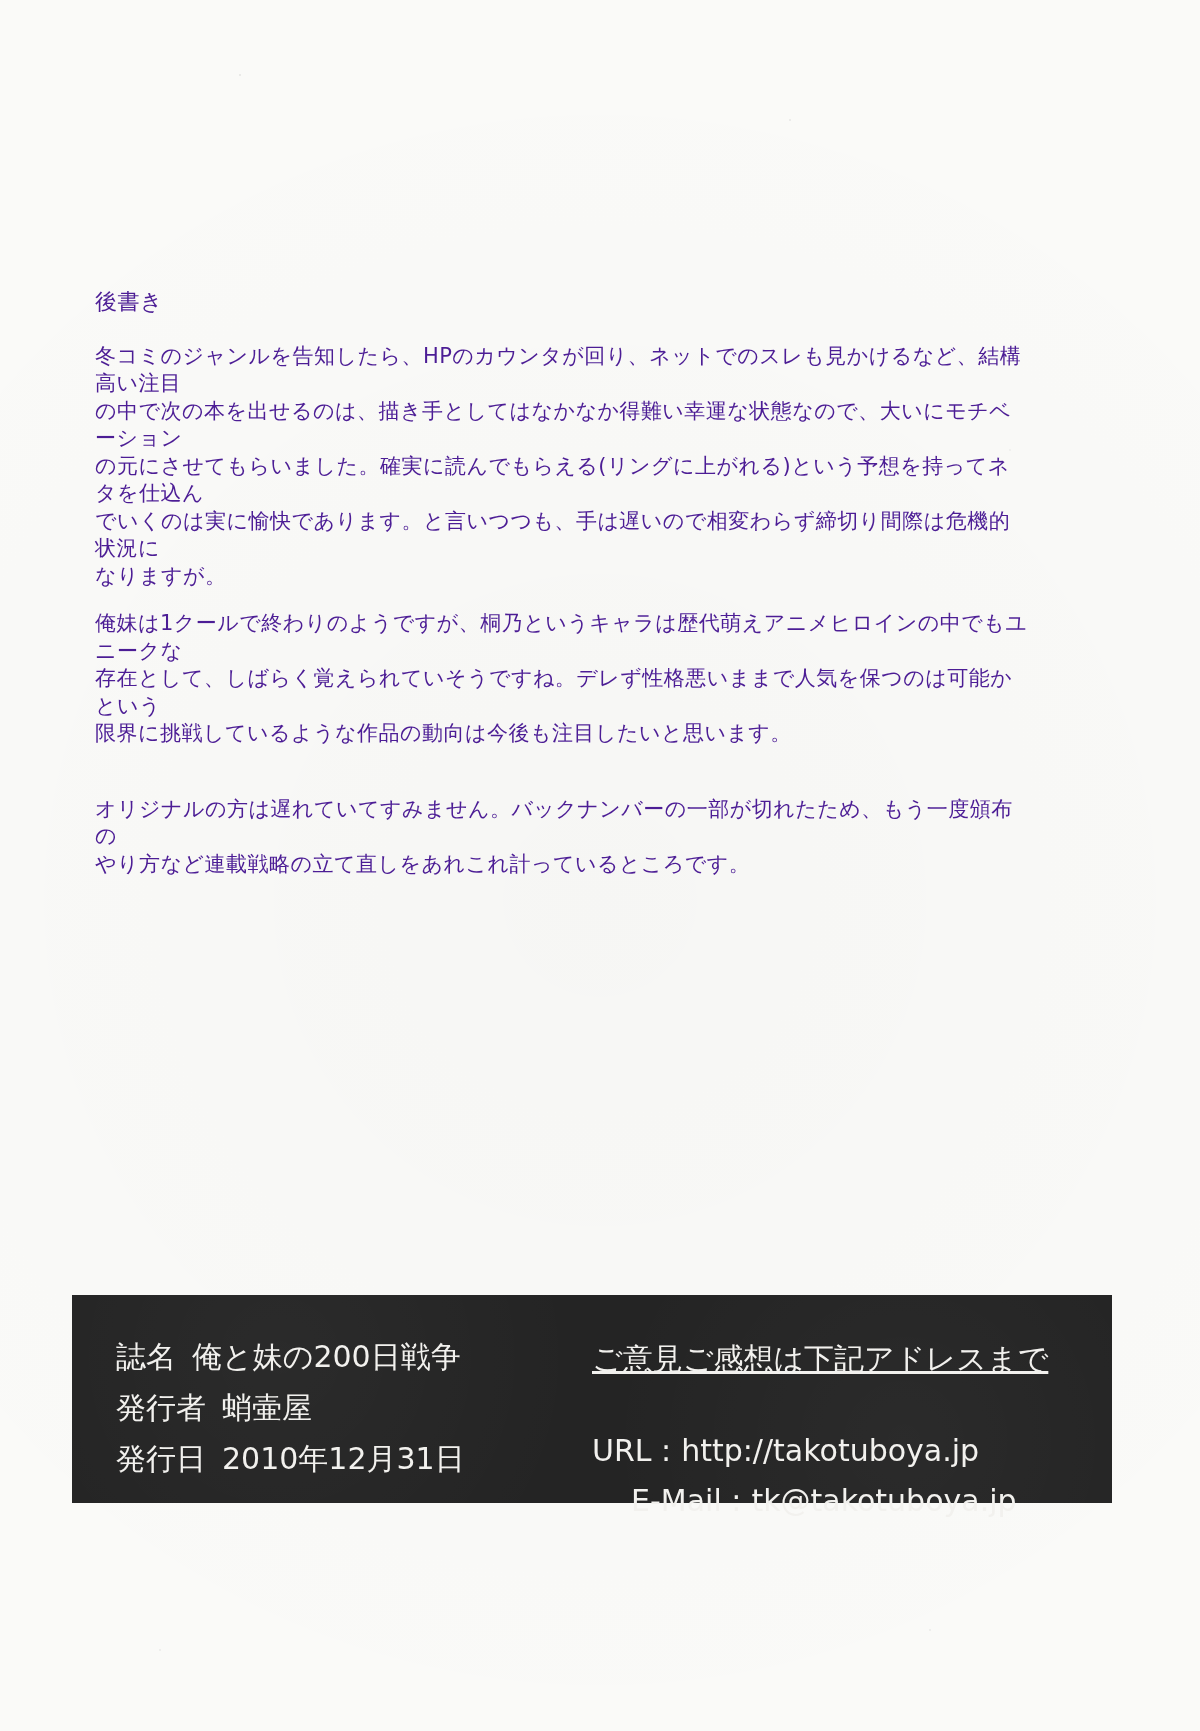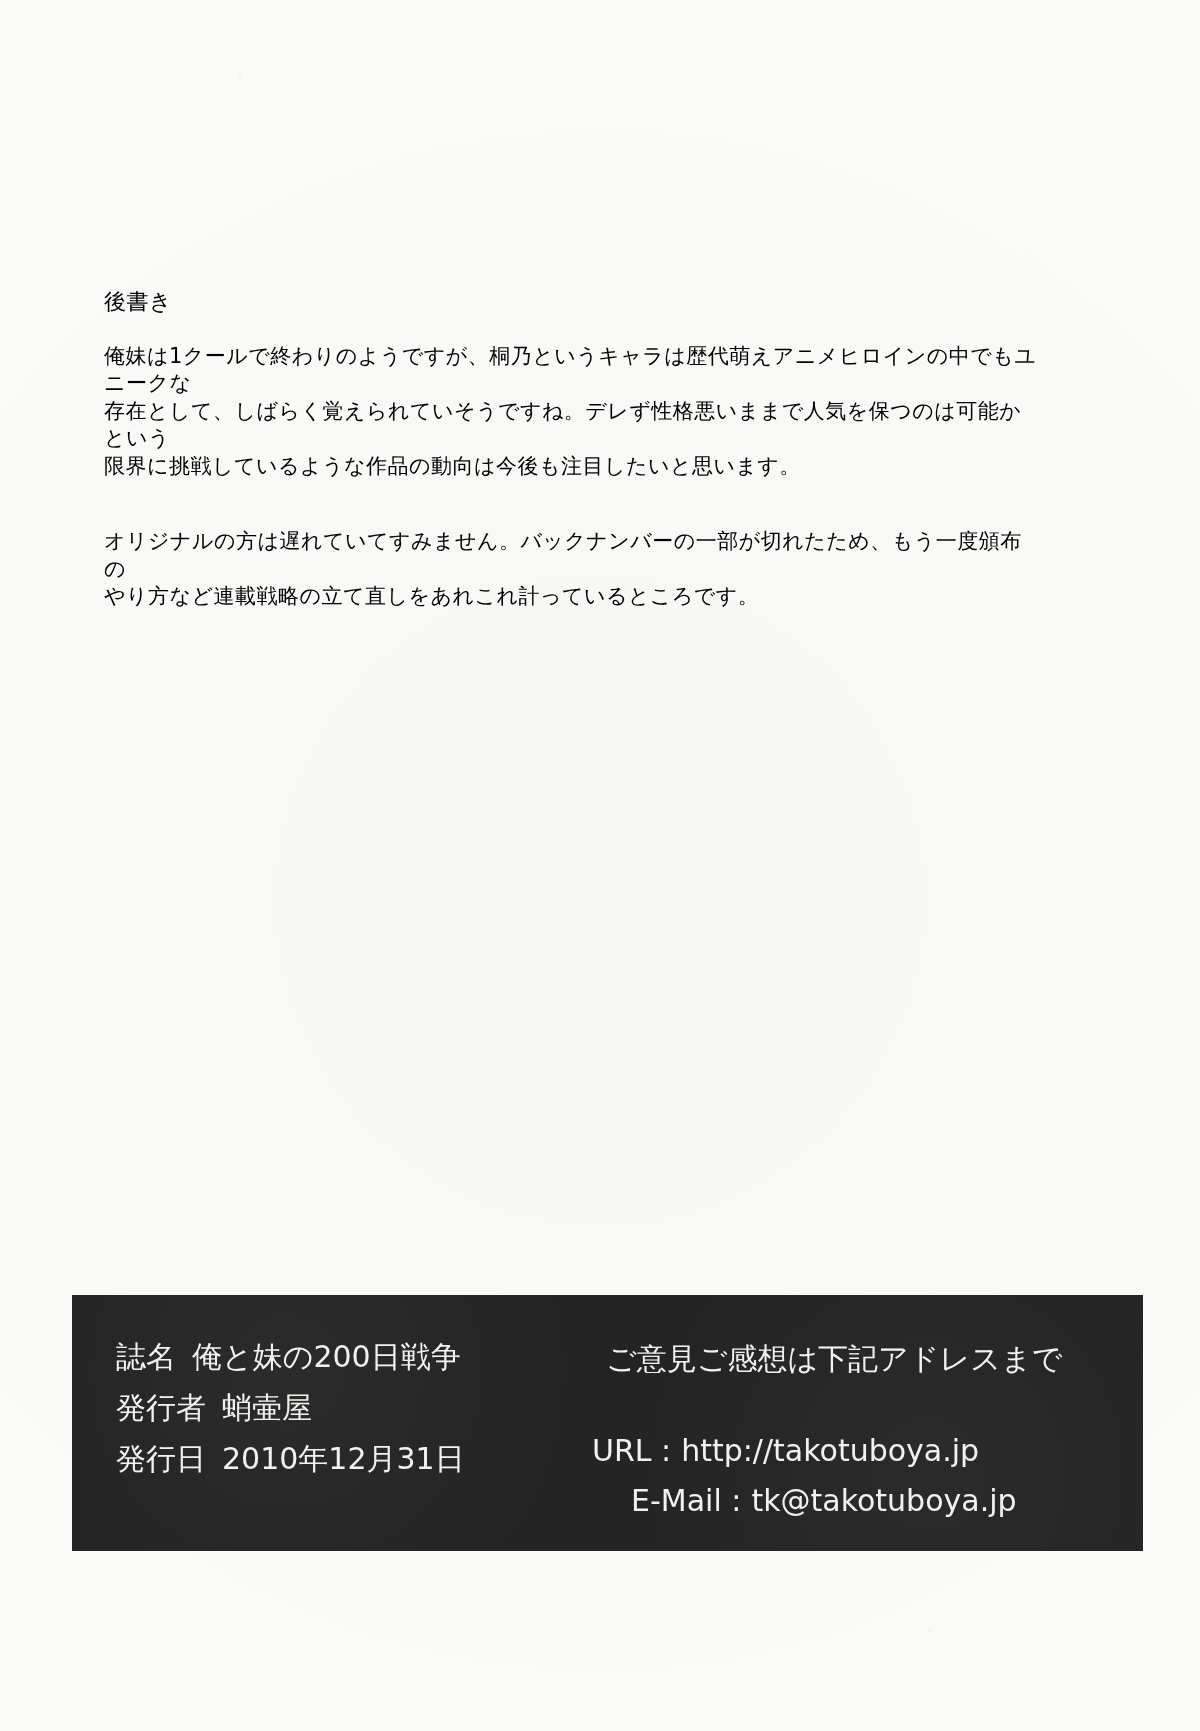--- a/index.html
+++ b/index.html
@@ -26,52 +26,50 @@
       radial-gradient(circle 2px at 160px 1650px, rgba(120,120,120,.18) 0, transparent 70%),
       radial-gradient(circle 2px at 930px 1630px, rgba(120,120,120,.18) 0, transparent 70%),
       radial-gradient(circle 900px at 600px 900px, rgba(0,0,0,.015) 0, transparent 100%);
   }
 
   .afterword {
     position: absolute;
     left: 95px;
     top: 288px;
     width: 935px;
-    color: #000000;
+    color: #4c1d95;
     font-size: 21px;
     line-height: 27.5px;
     letter-spacing: 0.5px;
-    margin-left: 9px;
   }
   .afterword h1 {
     font-size: 22px;
     font-weight: normal;
     margin: 0 0 27px 0;
     line-height: 27.5px;
   }
   .afterword p {
     margin: 0 0 20px 0;
     white-space: pre-line;
   }
   .afterword p.gap-large {
     margin-top: 48px;
   }
 
   .colophon {
     position: absolute;
     left: 72px;
     top: 1295px;
     width: 1040px;
-    height: 256px;
+    height: 208px;
     background:
       radial-gradient(circle 300px at 20% 30%, rgba(255,255,255,.03) 0, transparent 100%),
       radial-gradient(circle 300px at 80% 70%, rgba(255,255,255,.03) 0, transparent 100%),
       #242424;
     color: #f2f1ee;
-    padding-left: 31px;
   }
   .colophon-left {
     position: absolute;
     left: 44px;
     top: 36px;
     font-size: 30px;
     line-height: 51px;
     white-space: nowrap;
   }
   .colophon-row .label {
@@ -79,22 +77,23 @@
   }
   .colophon-right {
     position: absolute;
     left: 520px;
     top: 0;
     font-size: 30px;
     white-space: nowrap;
   }
   .colophon-feedback {
     position: absolute;
-    left: 14px;
+    left: 0;
     top: 44px;
+    text-decoration: underline;
   }
   .colophon-url {
     position: absolute;
     left: 0;
     top: 138px;
   }
   .colophon-email {
     position: absolute;
     left: 0;
     top: 188px;
@@ -102,20 +101,25 @@
   }
   .addr-label { margin-right: 10px; }
 </style>
 </head>
 <body>
 
 <div class="scan-noise"></div>
 
 <div class="afterword">
   <h1>後書き</h1>
+  <p>冬コミのジャンルを告知したら、HPのカウンタが回り、ネットでのスレも見かけるなど、結構高い注目
+の中で次の本を出せるのは、描き手としてはなかなか得難い幸運な状態なので、大いにモチベーション
+の元にさせてもらいました。確実に読んでもらえる(リングに上がれる)という予想を持ってネタを仕込ん
+でいくのは実に愉快であります。と言いつつも、手は遅いので相変わらず締切り間際は危機的状況に
+なりますが。</p>
   <p>俺妹は1クールで終わりのようですが、桐乃というキャラは歴代萌えアニメヒロインの中でもユニークな
 存在として、しばらく覚えられていそうですね。デレず性格悪いままで人気を保つのは可能かという
 限界に挑戦しているような作品の動向は今後も注目したいと思います。</p>
   <p class="gap-large">オリジナルの方は遅れていてすみません。バックナンバーの一部が切れたため、もう一度頒布の
 やり方など連載戦略の立て直しをあれこれ計っているところです。</p>
 </div>
 
 <div class="colophon">
   <div class="colophon-left">
     <div class="colophon-row">

